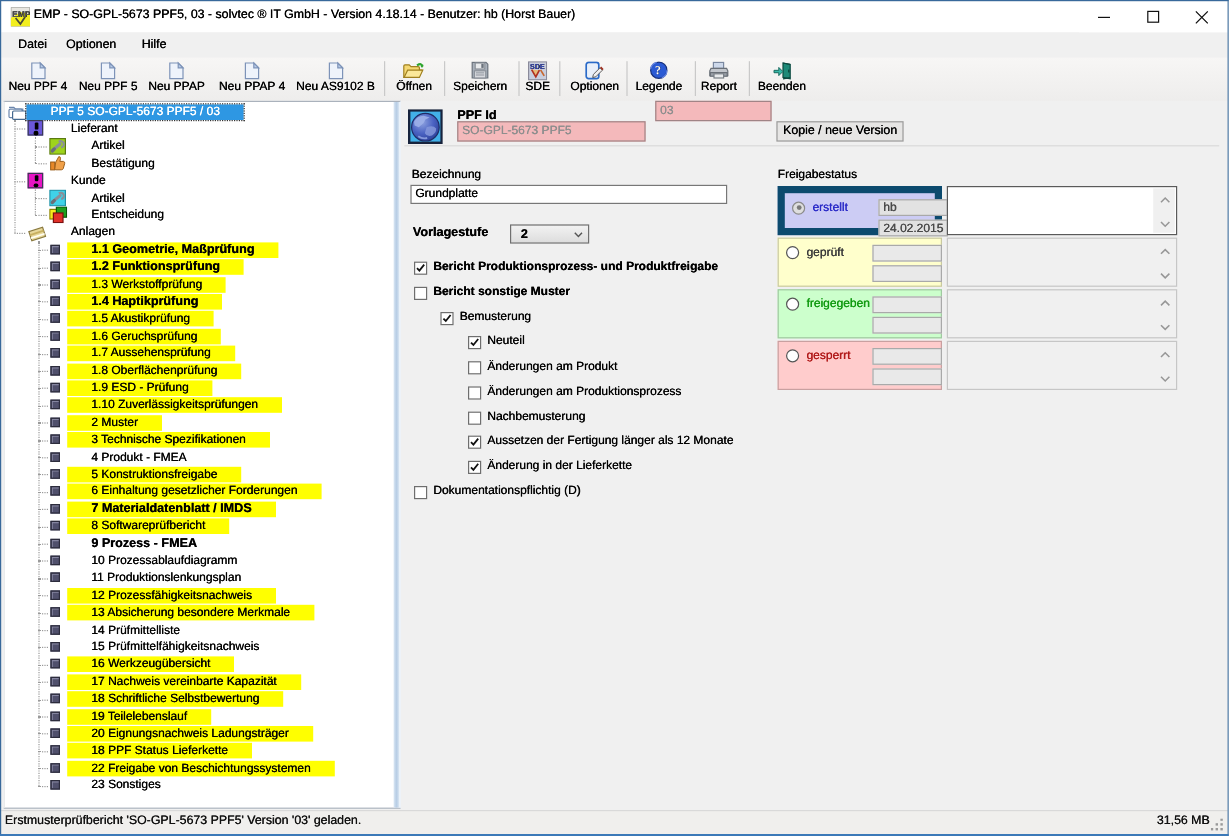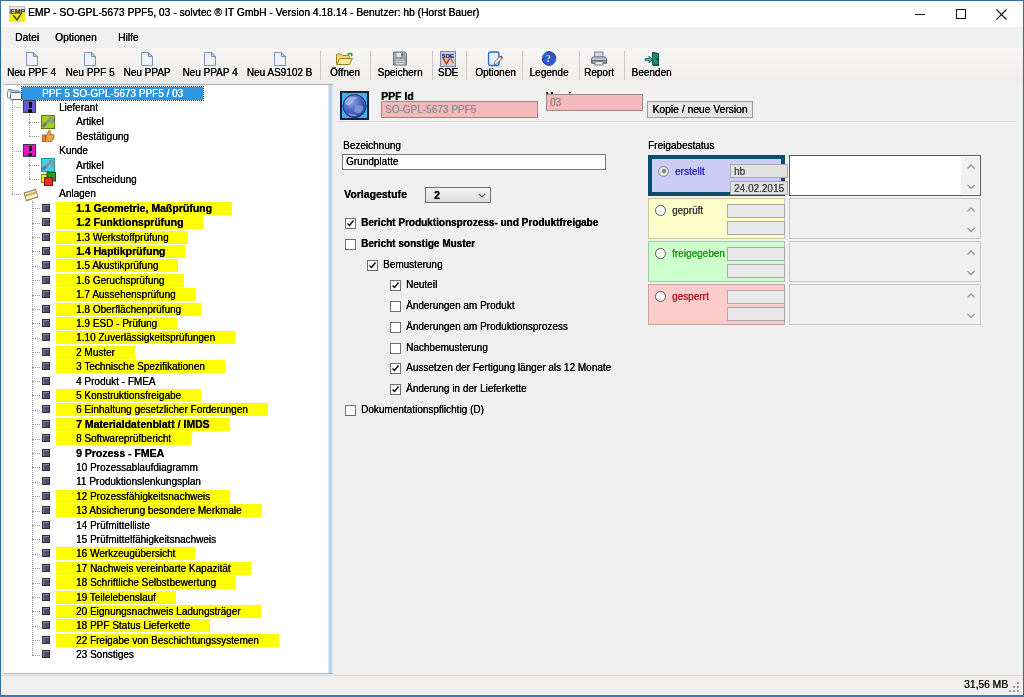--- a/index.html
+++ b/index.html
@@ -353,21 +353,21 @@
         <rect x="1" y="1" width="27" height="27" fill="#42b0e8" stroke="#17233d" stroke-width="2"></rect>
         <circle cx="14.5" cy="15" r="11.5" fill="url(#gl)"></circle>
         <path d="M5 10.5 q2.5 -5 8 -5 l5 1.5 -3.5 1.5 -1.5 3 -4 3.5 -3.5 -1.5 z" fill="#9db0e8" opacity="0.9"></path>
         <path d="M15.5 15 q5.5 -2 8 1 q0 3.5 -3.5 6 q-4.5 1 -6 -2 z" fill="#8598da" opacity="0.85"></path>
         <path d="M8.5 22.5 q3.5 2.5 7.5 1.5" stroke="#8598da" stroke-width="1.6" fill="none"></path>
         <circle cx="14.5" cy="15" r="11.5" fill="none" stroke="#1f2c66" stroke-width="1"></circle>
       </svg>
       <div class="lblb" style="left:44px;top:6px">PPF Id</div>
       <div class="pinkinput" style="left:44px;top:17px;width:157px">SO-GPL-5673 PPF5</div>
       <div class="lblb" style="left:209px;top:6px">Version</div>
-      <div class="pinkinput" style="left:209px;top:10px;width:97px">03</div>
+      <div class="pinkinput" style="left:209px;top:0;width:97px">03</div>
       <div class="btn" style="left:310px;top:17px;width:106px">Kopie / neue Version</div>
       <div class="abs" style="left:0;top:37px;width:679px;height:1px;background:#dadada"></div>
 
       <div class="lbl" style="left:6px;top:56px">Bezeichnung</div>
       <div class="winput" style="left:5px;top:70px;width:264px">Grundplatte</div>
       <div class="lblb" style="left:7px;top:104px">Vorlagestufe</div>
       <div class="abs" style="left:88px;top:103px;width:66px;height:16px;background:linear-gradient(#f2f2f2,#dddddd);border:1px solid #707070;">
         <span style="position:absolute;left:8px;top:1px;font-size:10.5px;font-weight:bold">2</span>
         <svg class="abs" style="right:4px;top:5px" width="8" height="6">
             <path d="M1 1 L4 4 L7 1" stroke="#555" stroke-width="1.2" fill="none"></path>
@@ -411,21 +411,21 @@
               <path d="M1.5 4.5 L3.5 6.5 L7.5 1.5" fill="none" stroke="#111" stroke-width="1.5"></path>
             </svg>
           </div>
 <div class="cblbl" style="left:69px;top:298.5px;">Änderung in der Lieferkette</div>
 <div class="cb" style="left:8px;top:320.5px"></div>
 <div class="cblbl" style="left:24px;top:319.5px;">Dokumentationspflichtig (D)</div>
         </div>
 
       <div class="lbl" style="left:311px;top:56px">Freigabestatus</div>
       <div id="status">
-          <div class="statbox" style="top:70.5px;height:41.5px;background:#ccccf4;border:4px solid #0c4a6e">
+          <div class="statbox" style="top:70.5px;height:41.5px;background:#ccccf4;border:6px solid #0c4a6e">
             <div class="radio" style="left:6px;top:7px;background:#dedede;border-color:#8a8a8a">
               <div class="abs" style="left:2.5px;top:2.5px;width:4px;height:4px;border-radius:50%;background:#787878"></div>
             </div>
             <div class="abs" style="left:23px;top:7px;font-size:10px;color:#2a2ac8">erstellt</div>
             <div class="sfield" style="top:5.5px;background:#e2e2e2">hb</div>
             <div class="sfield" style="top:22.5px;background:#e2e2e2">24.02.2015</div>
           </div>
 <div class="sarea" style="top:70.5px;height:41.5px;background:#ffffff;border-color:#5a5a5a">
 <div class="spin">
               <svg class="abs" style="left:5px;top:6px" width="10" height="8">
@@ -481,20 +481,21 @@
               </svg>
               <svg class="abs" style="left:5px;top:26px" width="10" height="8">
                 <path d="M1.5 2 L5 5.5 L8.5 2" fill="none" stroke="#979797" stroke-width="1.3"></path>
               </svg>
             </div>
 </div>
         </div>
     </div>
   </div>
   <div id="statusbar">
+    <div id="statustext">Erstmusterprüfbericht 'SO-GPL-5673 PPF5' Version '03' geladen.</div>
     <div id="memtext">31,56 MB</div>
     <svg class="abs" style="right:2px;top:6px" width="12" height="12">
       <g fill="#9a9a9a">
           <rect x="8" y="8" width="2" height="2"></rect>
           <rect x="8" y="4" width="2" height="2"></rect>
           <rect x="4" y="8" width="2" height="2"></rect>
           <rect x="8" y="0" width="2" height="2"></rect>
           <rect x="0" y="8" width="2" height="2"></rect>
           <rect x="4" y="4" width="2" height="2"></rect>
         </g>

